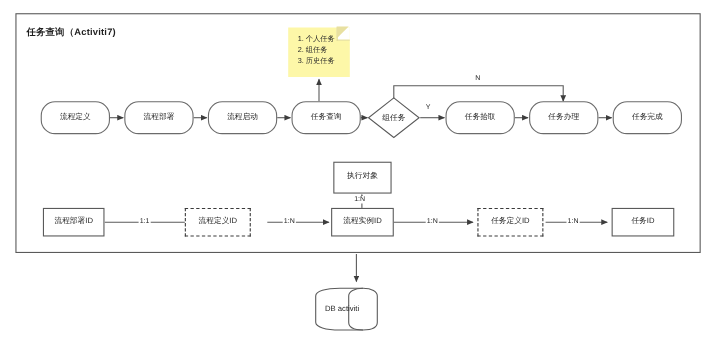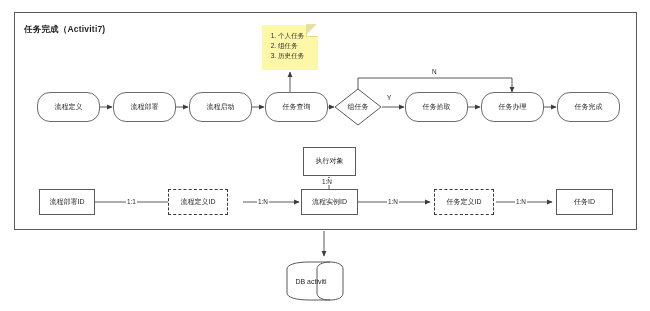--- a/index.html
+++ b/index.html
@@ -163,21 +163,21 @@
     white-space: nowrap;
   }
 </style>
 </head>
 <body>
 
 <div id="canvas">
 
   <div class="frame"></div>
 
-  <div class="diagram-title">任务完成（Activiti7)</div>
+  <div class="diagram-title">任务查询（Activiti7)</div>
 
   <svg class="lines" viewBox="0 0 650 311">
     <defs>
       <marker id="arrow" markerWidth="7" markerHeight="7" refX="5.4" refY="2.6" orient="auto" markerUnits="userSpaceOnUse">
         <path d="M0,0 L6,2.6 L0,5.2 z" fill="#3d3d3d"></path>
       </marker>
     </defs>
     <g stroke="#5a5a5a" stroke-width="1" fill="none">
 
       <line x1="100" y1="107" x2="112" y2="107" marker-end="url(#arrow)"></line>

